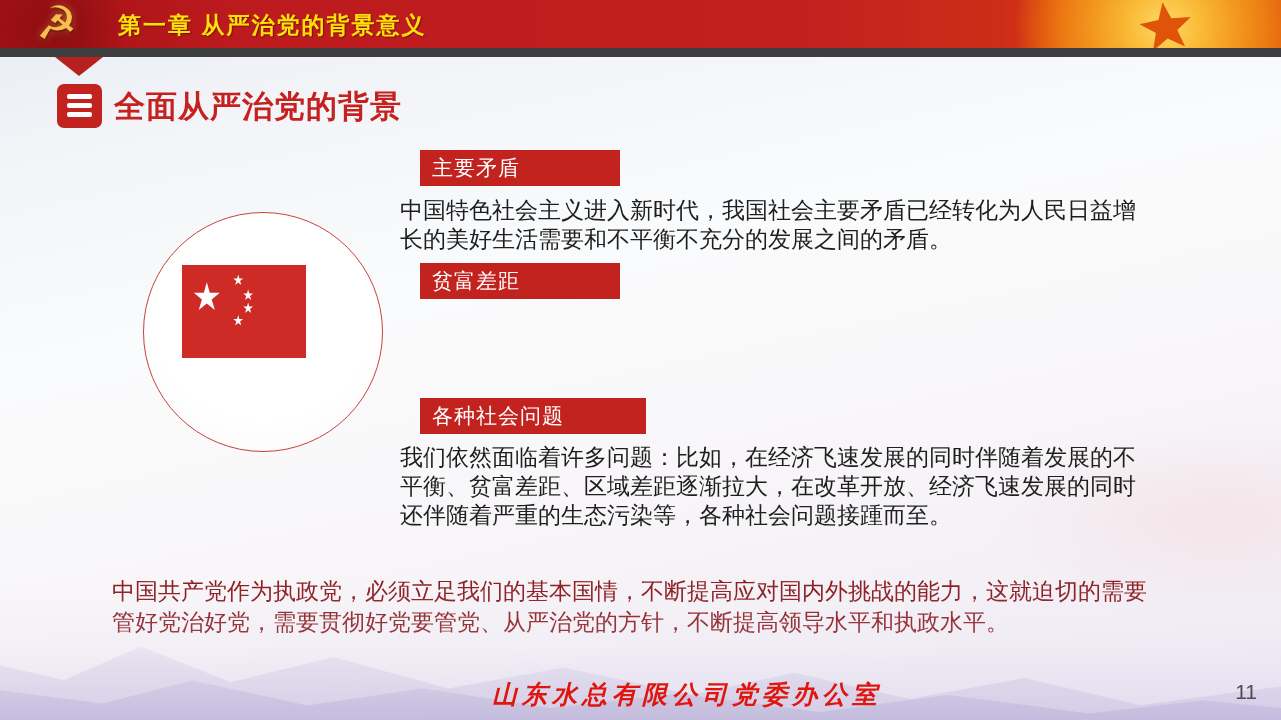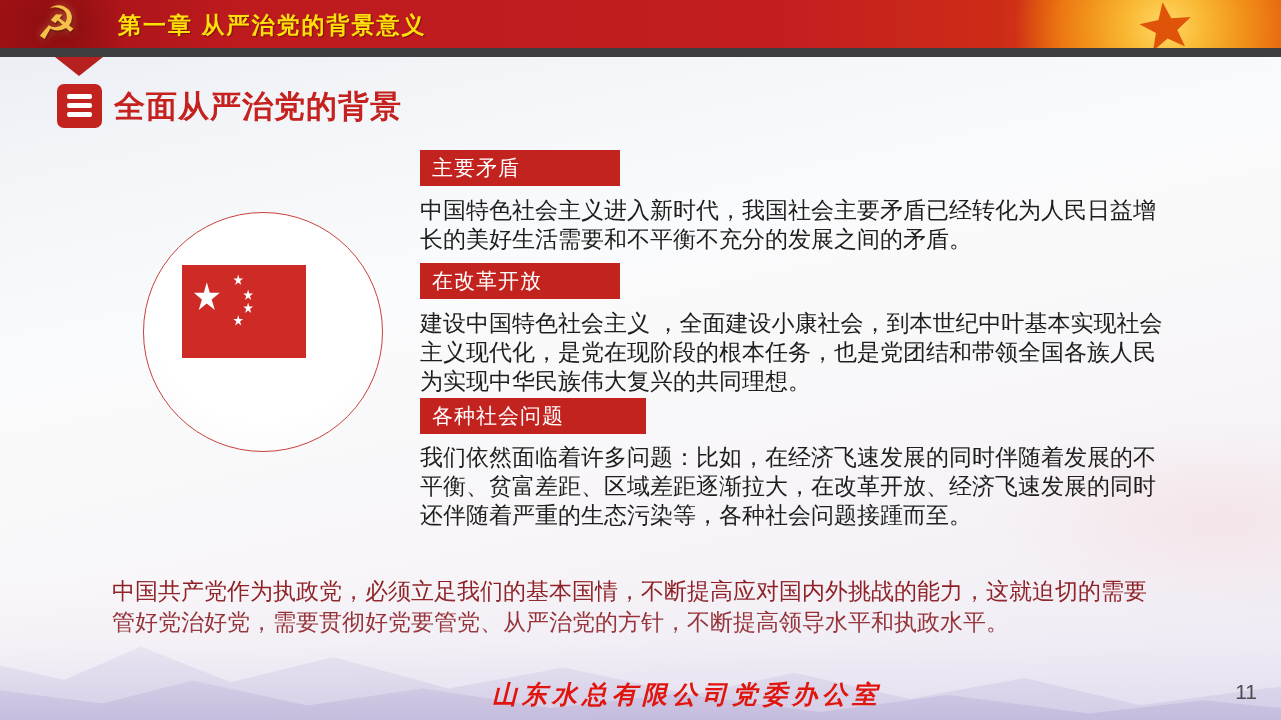--- a/index.html
+++ b/index.html
@@ -73,21 +73,21 @@
   
   .block-heading{
     position:absolute; left:420px; height:36px; line-height:36px;
     background:#c3231f; color:#ffffff; font-size:21px; font-weight:normal;
     padding-left:12px; letter-spacing:1px;
   }
   .bh1{ top:150px; width:200px; }
   .bh2{ top:263px; width:200px; }
   .bh3{ top:398px; width:226px; }
   .block-body{
-    position:absolute; left:420px; width:748px;
+    position:absolute; left:400px; width:748px;
     font-size:23px; line-height:29px; color:#1e1e1e; font-weight:500;
     text-align:left; letter-spacing:0;
   }
   .bb1{ top:196px; }
   .bb2{ top:309px; }
   .bb3{ top:443px; }
 
   
   .conclusion{
     position:absolute; left:112px; top:576px; width:1056px;
@@ -148,22 +148,21 @@
         <polygon transform="translate(16,6.5) scale(1.25)" points="0,-1 0.22,-0.31 0.95,-0.31 0.36,0.12 0.59,0.81 0,0.38 -0.59,0.81 -0.36,0.12 -0.95,-0.31 -0.22,-0.31"></polygon>
         <polygon transform="translate(16,9.3) scale(1.25)" points="0,-1 0.22,-0.31 0.95,-0.31 0.36,0.12 0.59,0.81 0,0.38 -0.59,0.81 -0.36,0.12 -0.95,-0.31 -0.22,-0.31"></polygon>
         <polygon transform="translate(13.6,12) scale(1.25)" points="0,-1 0.22,-0.31 0.95,-0.31 0.36,0.12 0.59,0.81 0,0.38 -0.59,0.81 -0.36,0.12 -0.95,-0.31 -0.22,-0.31"></polygon>
       </g>
     </svg>
   </div>
 
   <div class="block-heading bh1">主要矛盾</div>
   <div class="block-body bb1">中国特色社会主义进入新时代，我国社会主要矛盾已经转化为人民日益增长的美好生活需要和不平衡不充分的发展之间的矛盾。</div>
 
-  <div class="block-heading bh2">在改革开放</div>
-  <div class="block-body bb2">建设中国特色社会主义 ，全面建设小康社会，到本世纪中叶基本实现社会主义现代化，是党在现阶段的根本任务，也是党团结和带领全国各族人民为实现中华民族伟大复兴的共同理想。</div>
+  <div class="block-heading bh2">贫富差距</div>
 
   <div class="block-heading bh3">各种社会问题</div>
   <div class="block-body bb3">我们依然面临着许多问题：比如，在经济飞速发展的同时伴随着发展的不平衡、贫富差距、区域差距逐渐拉大，在改革开放、经济飞速发展的同时还伴随着严重的生态污染等，各种社会问题接踵而至。</div>
 
   <div class="conclusion">中国共产党作为执政党，必须立足我们的基本国情，不断提高应对国内外挑战的能力，这就迫切的需要管好党治好党，需要贯彻好党要管党、从严治党的方针，不断提高领导水平和执政水平。</div>
 
   <div class="bottom-wash"></div>
   <div class="mountain m1"></div>
   <div class="mountain m2"></div>
 

